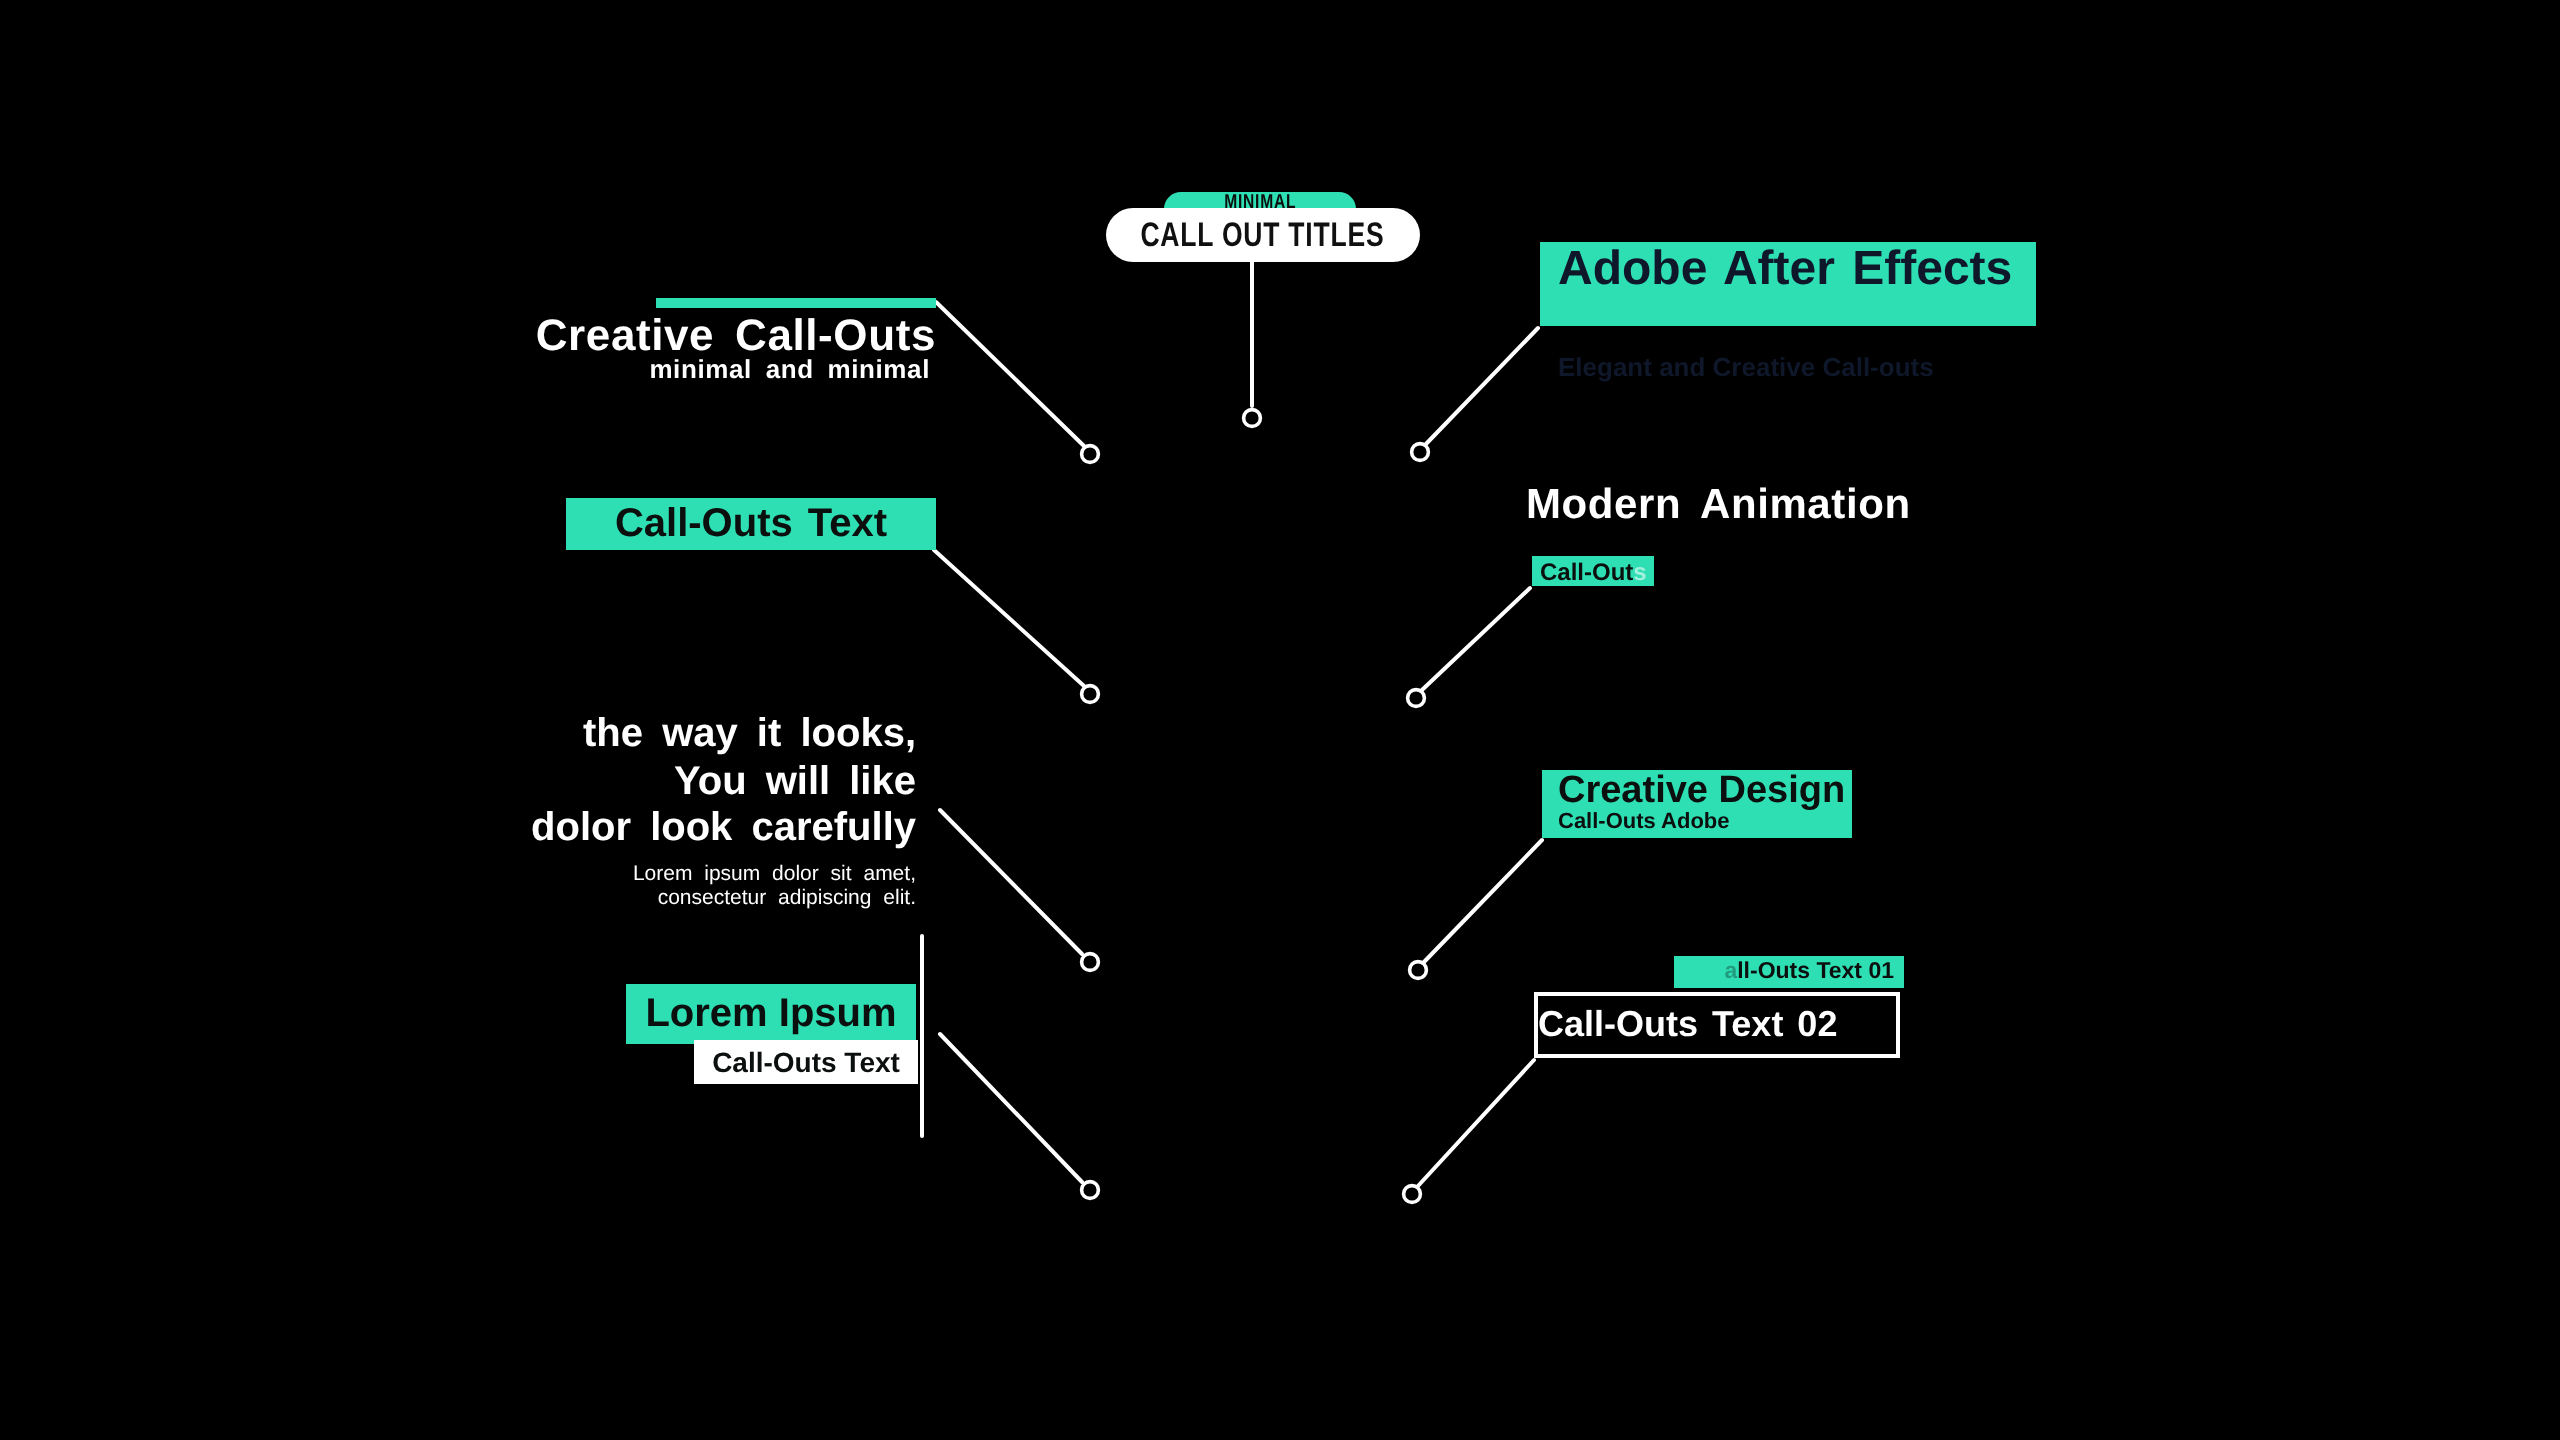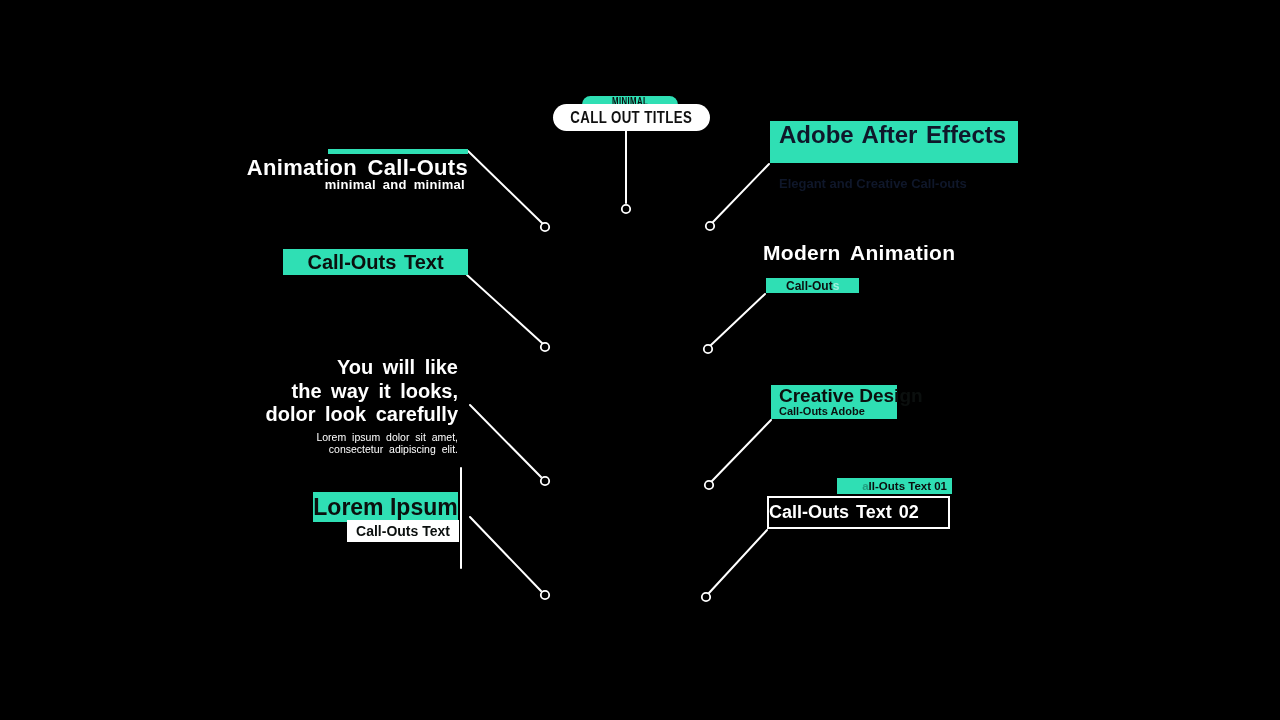--- a/index.html
+++ b/index.html
@@ -36,37 +36,37 @@
   .adobe-box{position:absolute;left:770px;top:121px;width:248px;height:42px;background:var(--accent);
     padding:1px 0 0 9px;color:#0f172a;}
   .adobe-title{font-size:24px;font-weight:bold;line-height:26px;white-space:nowrap;word-spacing:2px;}
   .adobe-sub{font-size:13px;font-weight:bold;line-height:13px;white-space:nowrap;margin-top:29px;}
 
   
   .cot-box{position:absolute;left:283px;top:249px;width:185px;height:26px;justify-content:center;font-size:20px;word-spacing:2px;}
 
   
   .ma-title{position:absolute;left:763px;top:241px;font-size:21px;text-align:right;}
-  .ma-tag{position:absolute;left:766px;top:278px;height:15px;padding:0 20px;font-size:12px;}
+  .ma-tag{position:absolute;left:766px;top:278px;height:15px;padding:0 4px;font-size:12px;}
   .ghost-light{color:rgba(255,255,255,0.55);}
   .ghost-dark{color:rgba(0,0,0,0.3);}
 
   
   .quote{position:absolute;right:822px;top:356px;text-align:right;}
   .quote .big{color:#fff;font-weight:bold;font-size:20px;line-height:23.5px;word-spacing:4px;white-space:nowrap;}
   .quote .small-wrap{margin-top:4px;}
   .quote .small{color:#fff;font-weight:normal;font-size:10.5px;line-height:12px;word-spacing:3px;white-space:nowrap;}
 
   
-  .li-box{position:absolute;left:313px;top:492px;width:145px;height:30px;justify-content:center;font-size:23px;}
+  .li-box{position:absolute;left:313px;top:492px;width:145px;height:30px;justify-content:center;font-size:20px;}
   .li-sub{position:absolute;left:347px;top:520px;width:112px;height:22px;background:#fff;color:#0b0f0e;
     font-weight:bold;font-size:14px;display:flex;align-items:center;justify-content:center;white-space:nowrap;}
 
   
-  .cd-box{position:absolute;left:771px;top:385px;width:126px;height:34px;background:var(--accent);
+  .cd-box{position:absolute;left:771px;top:385px;width:155px;height:34px;background:var(--accent);
     padding:1px 0 0 8px;color:#0b0f0e;}
   .cd-title{font-size:19px;font-weight:bold;line-height:20px;white-space:nowrap;}
   .cd-sub{font-size:11px;font-weight:bold;line-height:11px;white-space:nowrap;}
 
   
   .n1-tag{position:absolute;left:837px;top:478px;width:115px;height:16px;justify-content:flex-end;
     padding-right:5px;font-size:11.5px;}
   .n2-box{position:absolute;left:767px;top:496px;width:183px;height:33px;border:2.5px solid #fff;background:#000;
     display:flex;align-items:center;justify-content:flex-start;color:#fff;font-weight:bold;font-size:18px;
     word-spacing:2px;white-space:nowrap;}
@@ -103,41 +103,41 @@
   </svg>
 
   <div class="hdr-tag">
     <span class="cond">MINIMAL</span>
   </div>
   <div class="hdr-pill">
     <span class="cond">CALL OUT TITLES</span>
   </div>
 
   <div class="cc-overline"></div>
-  <div class="cc-title w-title">Animation Call-Outs</div>
+  <div class="cc-title w-title">Creative Call-Outs</div>
   <div class="cc-sub w-title">minimal and minimal</div>
 
   <div class="adobe-box">
     <div class="adobe-title">Adobe After Effects</div>
     <div class="adobe-sub">Elegant and Creative Call-outs</div>
   </div>
 
   <div class="cot-box teal-box">
     <span>Call-Outs Text</span>
   </div>
 
   <div class="ma-title w-title">Modern Animation</div>
   <div class="ma-tag teal-box">
     <span>Call-Out</span>
       <span class="ghost-light">s</span>
   </div>
 
   <div class="quote">
+    <div class="big">the way it looks,</div>
     <div class="big">You will like</div>
-    <div class="big">the way it looks,</div>
     <div class="big">dolor look carefully</div>
     <div class="small-wrap">
       <div class="small">Lorem ipsum dolor sit amet,</div>
       <div class="small">consectetur adipiscing elit.</div>
     </div>
   </div>
 
   <div class="li-box teal-box">
     <span>Lorem Ipsum</span>
   </div>

